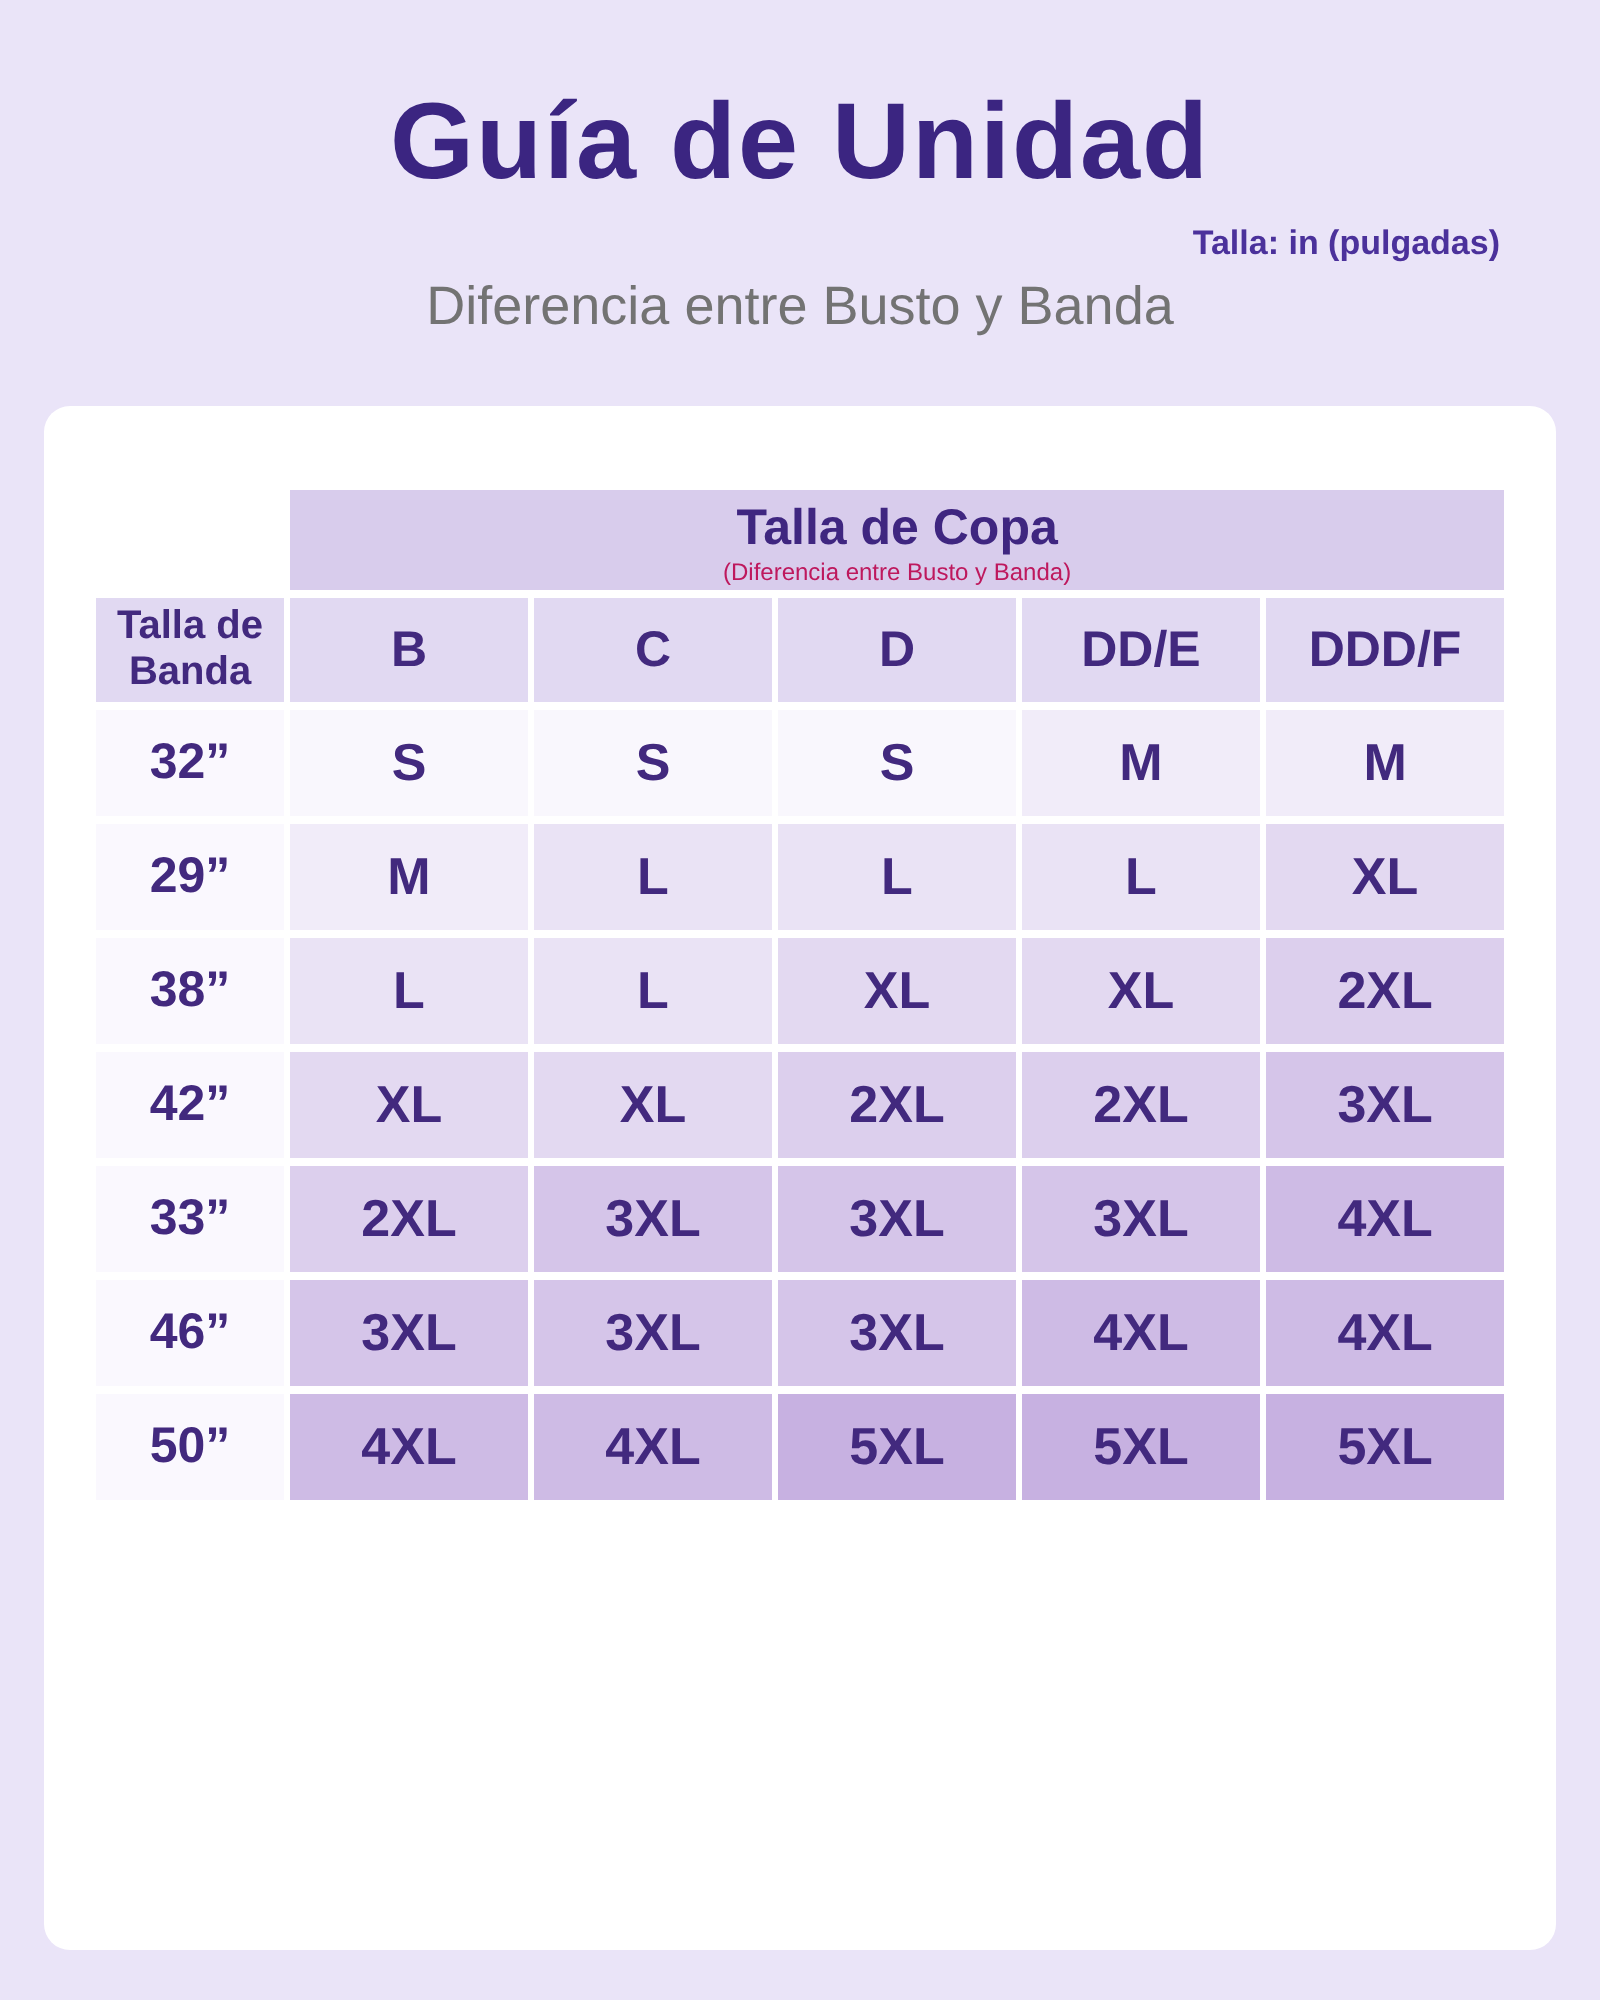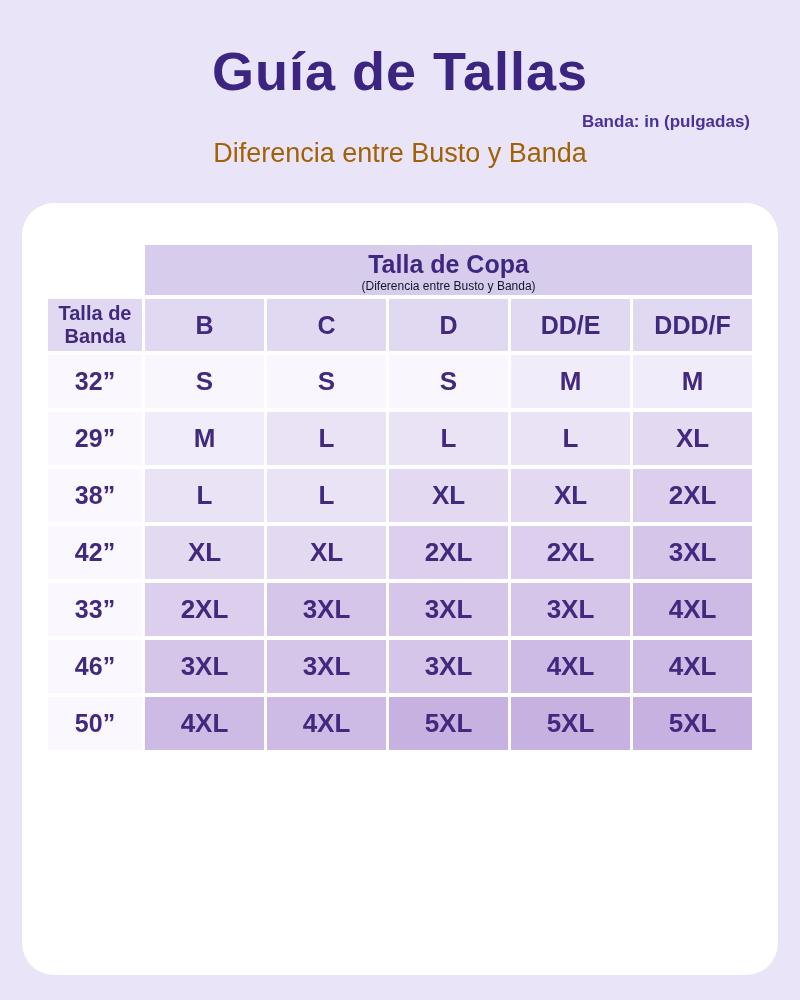--- a/index.html
+++ b/index.html
@@ -30,30 +30,30 @@
     margin-top: 10px;
     font-size: 17px;
     font-weight: 700;
     color: #4B319B;
   }
   .page-subtitle {
     text-align: center;
     margin-top: 6px;
     font-size: 27px;
     font-weight: 400;
-    color: #a16207;
+    color: #737373;
   }
   .card {
     position: absolute;
     left: 22px;
     top: 203px;
     width: 756px;
     height: 772px;
     background: #FFFFFF;
-    border-radius: 32px;
+    border-radius: 13px;
   }
   table.size-chart {
     border-collapse: separate;
     border-spacing: 3px 4px;
     margin-left: 23px;
     margin-top: 38px;
     table-layout: fixed;
     width: 710px;
   }
   table.size-chart col.c0 { width: 94px; }
@@ -72,21 +72,21 @@
   }
   .cup-band .cup-title {
     font-size: 25px;
     font-weight: 700;
     color: #3F2680;
     line-height: 1.1;
   }
   .cup-band .cup-sub {
     font-size: 12px;
     font-weight: 400;
-    color: #0f172a;
+    color: #be185d;
     margin-top: 1px;
   }
   tr.col-header-row th { height: 52px; }
   .band-header {
     background: #E1D9F2;
     font-size: 20px;
     line-height: 1.15;
     padding: 0 6px;
     margin-top: 24px;
   }
@@ -100,22 +100,22 @@
     font-size: 25px;
   }
   .size-cell {
     background: #F1ECF9;
   }
 </style>
 </head>
 <body>
 
 <div class="page">
-  <h1 class="page-title">Guía de Tallas</h1>
-  <div class="unit-note">Banda: in (pulgadas)</div>
+  <h1 class="page-title">Guía de Unidad</h1>
+  <div class="unit-note">Talla: in (pulgadas)</div>
   <div class="page-subtitle">Diferencia entre Busto y Banda</div>
 
   <div class="card">
     <table class="size-chart">
       <colgroup>
         <col class="c0">
           <col class="cn">
           <col class="cn">
           <col class="cn">
           <col class="cn">

